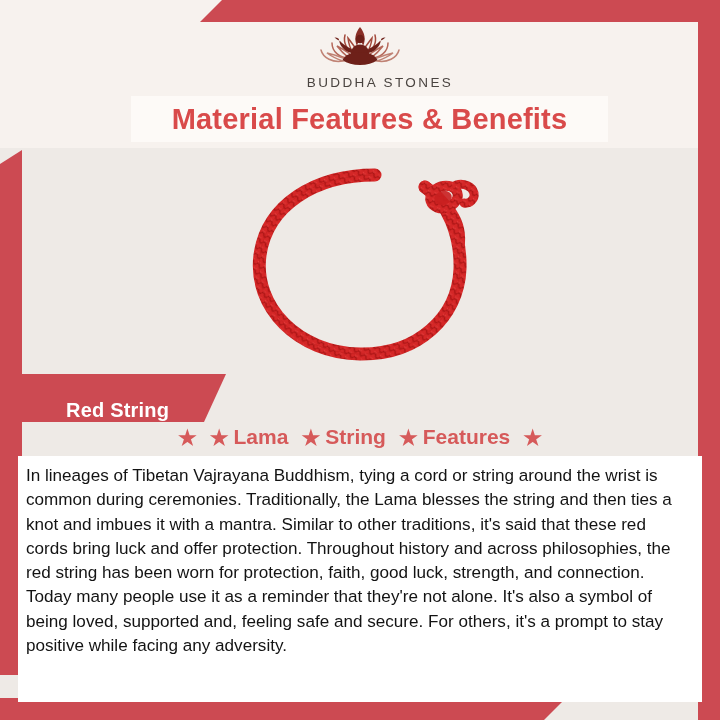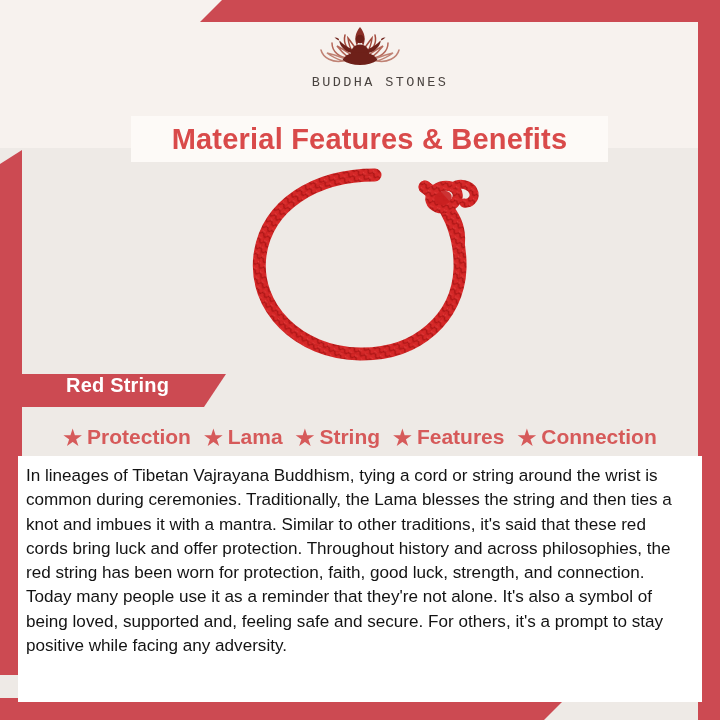--- a/index.html
+++ b/index.html
@@ -42,50 +42,50 @@
     clip-path:polygon(0 0, 100% 0, calc(100% - 22px) 100%, 0 100%);
   }
 
   
   .logo-wrap {
     position:absolute; top:22px; left:0; width:720px; height:72px;
     display:flex; flex-direction:column; align-items:center; justify-content:flex-start;
   }
   .logo-mark { width:118px; height:52px; display:block; }
   .logo-text {
-    font-family:Liberation Mono, monospace;
+    font-family:Liberation Sans, sans-serif;
     font-size:13.5px; letter-spacing:2.4px; color:#4a4440;
     margin-top:1px;
     margin-left:40px;
   }
 
   
   .title-banner {
     position:absolute; top:96px; left:131px; width:477px; height:46px;
     background:#fdfaf7;
-    display:flex; align-items:center; justify-content:center;margin-top:20px;
+    display:flex; align-items:center; justify-content:center;
   }
   .title-banner h1 {
     font-size:29px; font-weight:bold; color:#d94a4a;
     letter-spacing:0.2px; white-space:nowrap;
   }
 
   
   .product {
     position:absolute; top:150px; left:22px; width:676px; height:228px;
     display:flex; align-items:center; justify-content:center;
   }
   .bracelet-svg { width:280px; height:215px; }
 
   
   .ribbon {
-    position:absolute; top:374px; left:22px; width:204px; height:33px;
+    position:absolute; top:374px; left:22px; width:204px; height:48px;
     background:#cc4a52;
     clip-path:polygon(0 0, 100% 0, calc(100% - 22px) 100%, 0 100%);
-    display:flex; align-items:flex-start;
+    display:flex; align-items:flex-end;
   }
   .ribbon span {
     color:#ffffff; font-size:20px; font-weight:bold;
     padding-left:44px; letter-spacing:0.2px;
   }
 
   
   .benefits {
     position:absolute; top:418px; left:22px; width:676px; height:38px;
     display:flex; align-items:center; justify-content:center; gap:13px;
@@ -174,35 +174,33 @@
   </svg>
 </div>
 
 <div class="ribbon">
   <span>Red String</span>
 </div>
 
 <div class="benefits">
   <div class="benefit">
     <span class="star">★</span>
-    <span>Protection</span>
   </div>
   <div class="benefit">
     <span class="star">★</span>
     <span>Lama</span>
   </div>
   <div class="benefit">
     <span class="star">★</span>
     <span>String</span>
   </div>
   <div class="benefit">
     <span class="star">★</span>
     <span>Features</span>
   </div>
   <div class="benefit">
     <span class="star">★</span>
-    <span>Connection</span>
   </div>
 </div>
 
 <div class="desc">
   <p>In lineages of Tibetan Vajrayana Buddhism, tying a cord or string around the wrist is common during ceremonies. Traditionally, the Lama blesses the string and then ties a knot and imbues it with a mantra. Similar to other traditions, it's said that these red cords bring luck and offer protection. Throughout history and across philosophies, the red string has been worn for protection, faith, good luck, strength, and connection. Today many people use it as a reminder that they're not alone. It's also a symbol of being loved, supported and, feeling safe and secure. For others, it's a prompt to stay positive while facing any adversity.</p>
 </div>
 
 </body></html>

